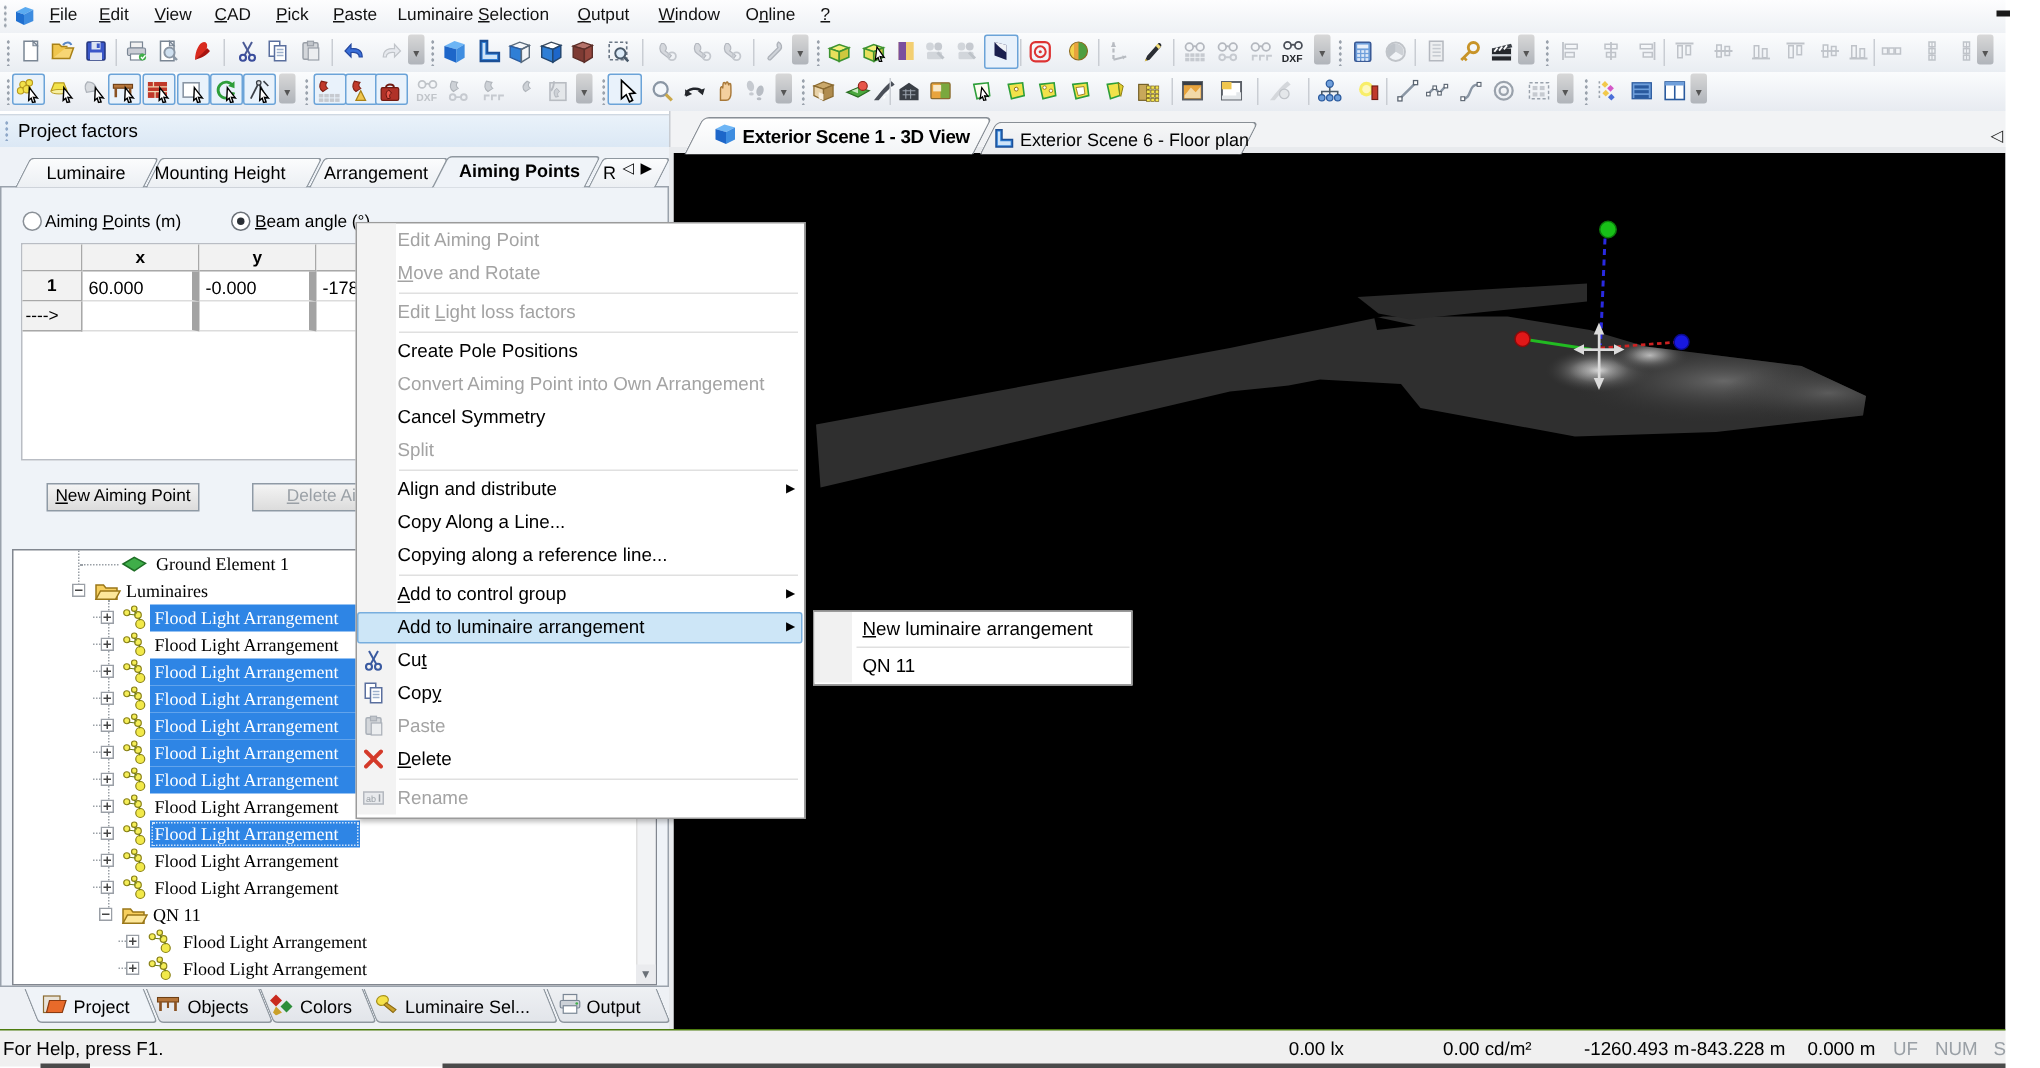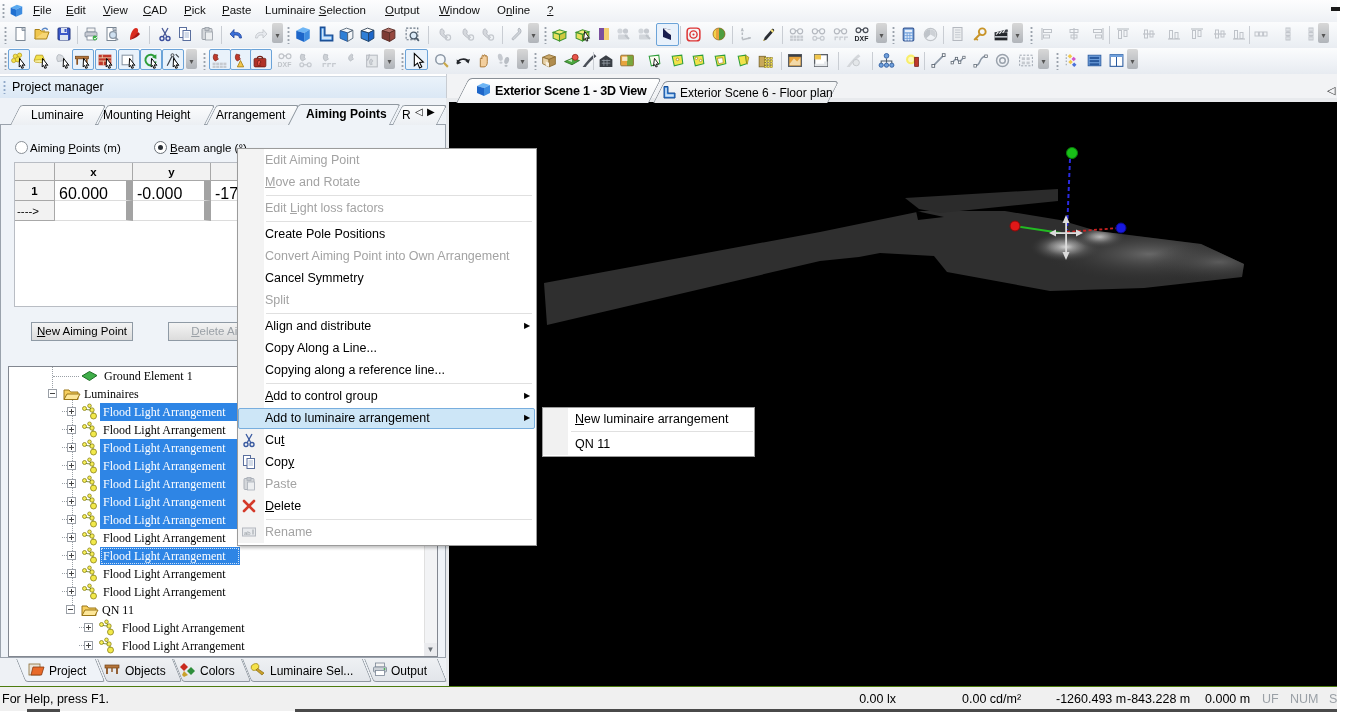--- a/index.html
+++ b/index.html
@@ -12,21 +12,21 @@
 .ic{position:absolute;width:16px;height:16px;}
 .sep{position:absolute;width:1px;height:18px;background:#c9cdd3;}
 .dots{position:absolute;width:3px;height:18px;background-image:radial-gradient(circle,#9aa2ac 1px,transparent 1.2px);background-size:3px 4px;}
 .chev{position:absolute;width:11px;height:20px;font-size:8px;color:#555;text-align:center;line-height:26px;}
 .chevp{background:linear-gradient(#d8d8d8,#b0b4ba);border-radius:2px;}
 #pmbar{left:0;top:76px;width:446px;height:21px;background:linear-gradient(#eaf2fa,#dbe8f5);border-top:1px solid #cfd8e2;border-bottom:1px solid #c8d4e0;}
 #leftpanel{left:0;top:124px;width:446px;height:534px;background:#eff3f8;border:1px solid #9aa2ac;box-sizing:border-box;}
 .tab{position:absolute;box-sizing:border-box;border:1px solid #8f979f;border-bottom:none;border-radius:3px 3px 0 0;background:linear-gradient(#fcfdfe,#f0f3f7);}
 .tabtxt{position:absolute;font-size:12px;z-index:4;white-space:nowrap;}
 .th{position:absolute;background:#f2f2f2;border-right:1px solid #a8a8a8;border-bottom:1px solid #a8a8a8;box-sizing:border-box;font-weight:bold;text-align:center;font-size:11.5px;}
-.td{position:absolute;border-right:7px solid #a3a3a3;border-bottom:1px solid #dcdcdc;box-sizing:border-box;padding:4px 0 0 4px;font-size:16px;}
+.td{position:absolute;border-right:5px solid #a3a3a3;border-bottom:1px solid #dcdcdc;box-sizing:border-box;padding:4px 0 0 4px;font-size:12px;}
 .btn{position:absolute;background:linear-gradient(#f4f4f4,#dcdcdc);border:1px solid #8f9aa5;text-align:center;box-sizing:border-box;font-size:11.5px;}
 #tree{left:8px;top:366px;width:430px;height:291px;background:#fff;border:1px solid #828790;box-sizing:border-box;overflow:hidden;}
 .trow{position:absolute;height:18px;line-height:18px;white-space:nowrap;font-family:Liberation Serif, serif;}
 .sel{background:#2e85e5;color:#fff;}
 .btab{position:absolute;box-sizing:border-box;border:1px solid #8f979f;border-top:none;border-radius:0 0 3px 3px;background:linear-gradient(#f2f4f6,#e4e7eb);}
 #status{left:0;top:686px;width:1337px;height:24px;background:#f0f0f0;border-top:1px solid #4d7c0f;font-size:12.5px;}
 #cmenu{left:237px;top:148px;width:300px;height:398px;background:#fff;border:1px solid #9b9b9b;box-shadow:2px 2px 3px rgba(0,0,0,.25);box-sizing:border-box;z-index:29;}
 .mi{position:absolute;width:296px;height:22px;line-height:22px;padding-left:28px;color:#000;font-size:12.5px;white-space:nowrap;}
 .mi.dis{color:#a3a3a3;}
 .msep{position:absolute;left:266px;width:266px;height:1px;background:#e0e0e0;}
@@ -660,21 +660,21 @@
     </g>
   </svg>
 <svg class="ic" style="left:1108px;top:52px;width:17px;height:17px;" viewBox="0 0 16 16">
     <rect x="2" y="2.5" width="12" height="11" fill="#fff" stroke="#2a5a9e" stroke-width="1"></rect>
     <rect x="2" y="2.5" width="12" height="2.2" fill="#6f9fdb"></rect>
     <line x1="8" y1="4.7" x2="8" y2="13.5" stroke="#2a5a9e" stroke-width="1"></line>
   </svg>
 <div class="chev chevp" style="left:1127px;top:49px">▾</div>
 <div class="abs" id="pmbar">
     <div style="position:absolute;left:3px;top:3px;width:3px;height:14px;background-image:radial-gradient(circle,#8fa8c8 1px,transparent 1.2px);background-size:3px 4px;"></div>
-    <span style="position:absolute;left:12px;top:3px;font-size:12.5px;">Project manager</span>
+    <span style="position:absolute;left:12px;top:3px;font-size:12.5px;">Project factors</span>
   </div>
 <div class="abs" style="left:446px;top:74px;width:891px;height:28px;background:#f2f3f5;border-left:1px solid #c8ccd2;box-sizing:border-box"></div>
 <div class="abs" style="left:446px;top:98px;width:891px;height:588px;background:#e8eaed"></div>
 <div class="vtab" style="left:456px;top:78px;width:193px;height:25px;background:linear-gradient(#fff,#f2f4f6);z-index:3;transform:skewX(-27deg);transform-origin:bottom left;position:absolute;box-sizing:border-box;border:1px solid #898f96;border-bottom:none;border-radius:4px 4px 0 0;"></div>
 <svg class="abs" style="left:475px;top:81px;z-index:4" width="17" height="17" viewBox="0 0 17 17">
     <polygon points="2,5 8,2 15,4 9,7" fill="#6db5f5"></polygon>
     <polygon points="2,5 9,7 9,15 2,12" fill="#1d66c9"></polygon>
     <polygon points="9,7 15,4 15,12 9,15" fill="#3d8ce0"></polygon>
   </svg>
 <span class="abs" style="left:495px;top:84px;font-weight:bold;font-size:12.5px;z-index:4;letter-spacing:-0.2px">Exterior Scene 1 - 3D View</span>

